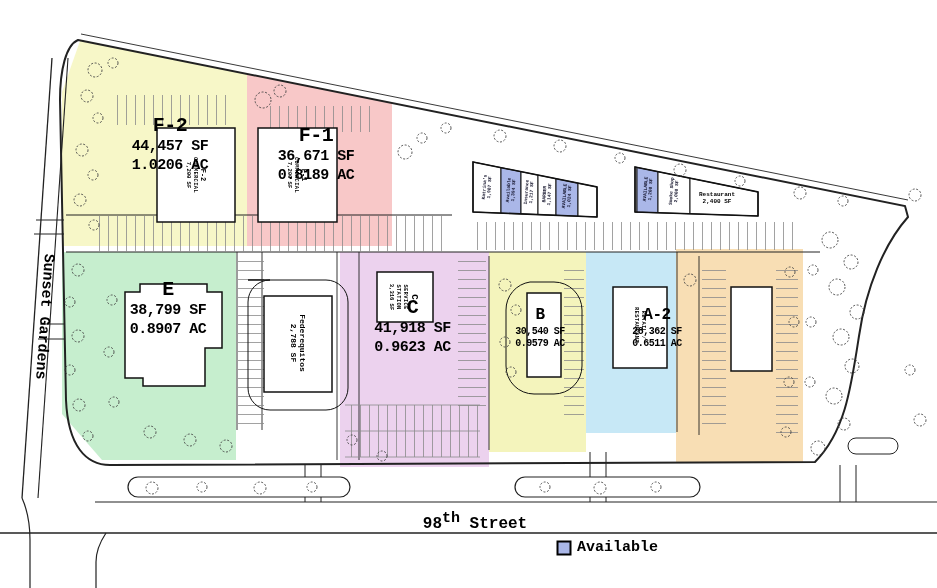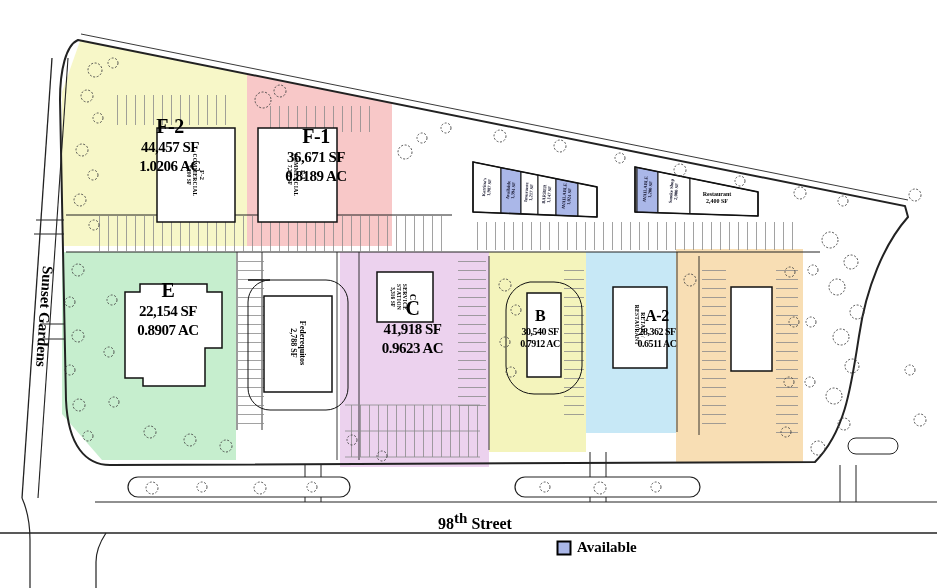--- a/index.html
+++ b/index.html
@@ -1,17 +1,17 @@
 <!DOCTYPE html>
 <html><head>
 <meta charset="utf-8">
 <style>
   html,body{margin:0;padding:0;background:#fff;}
   .canvas{position:relative;width:937px;height:588px;background:#ffffff;overflow:hidden;
-          font-family:Liberation Serif, serif;color:#000;}
+          font-family:Liberation Mono, monospace;color:#000;}
   .plan-svg{position:absolute;left:0;top:0;}
   
   .plabel{position:absolute;text-align:center;font-weight:bold;line-height:1.22;letter-spacing:-0.5px;}
   .plabel .pid{font-size:20px;}
   .plabel .pval{font-size:15px;}
   .plabel.sm .pid{font-size:16px;}
   .plabel.sm .pval{font-size:10px;}
   
   .rot{position:absolute;display:flex;flex-direction:column;align-items:center;justify-content:center;
        text-align:center;font-weight:bold;transform-origin:center;}
@@ -211,32 +211,32 @@
     <div class="pval">44,457 SF</div>
     <div class="pval">1.0206 AC</div>
   </div>
   <div class="plabel" style="left:236px;top:124px;width:160px;">
     <div class="pid">F-1</div>
     <div class="pval">36,671 SF</div>
     <div class="pval">0.8189 AC</div>
   </div>
   <div class="plabel" style="left:83px;top:278px;width:170px;">
     <div class="pid">E</div>
-    <div class="pval">22,154 SF</div>
+    <div class="pval">38,799 SF</div>
     <div class="pval">0.8907 AC</div>
   </div>
   <div class="plabel" style="left:330px;top:296px;width:165px;">
     <div class="pid">C</div>
     <div class="pval">41,918 SF</div>
     <div class="pval">0.9623 AC</div>
   </div>
   <div class="plabel sm" style="left:487px;top:306px;width:106px;">
     <div class="pid">B</div>
     <div class="pval">30,540 SF</div>
-    <div class="pval">0.7912 AC</div>
+    <div class="pval">0.9579 AC</div>
   </div>
   <div class="plabel sm" style="left:584px;top:306px;width:100px;padding-left:23px;">
     <div class="pid">A-2</div>
     <div class="pval">28,362 SF</div>
     <div class="pval">0.6511 AC</div>
   </div>
 
   <div class="rot" style="left:160px;top:160px;width:72px;height:30px;transform:rotate(90deg);">
     <div class="pad-line1">F-2</div>
     <div class="pad-line2">COMMERCIAL</div>

